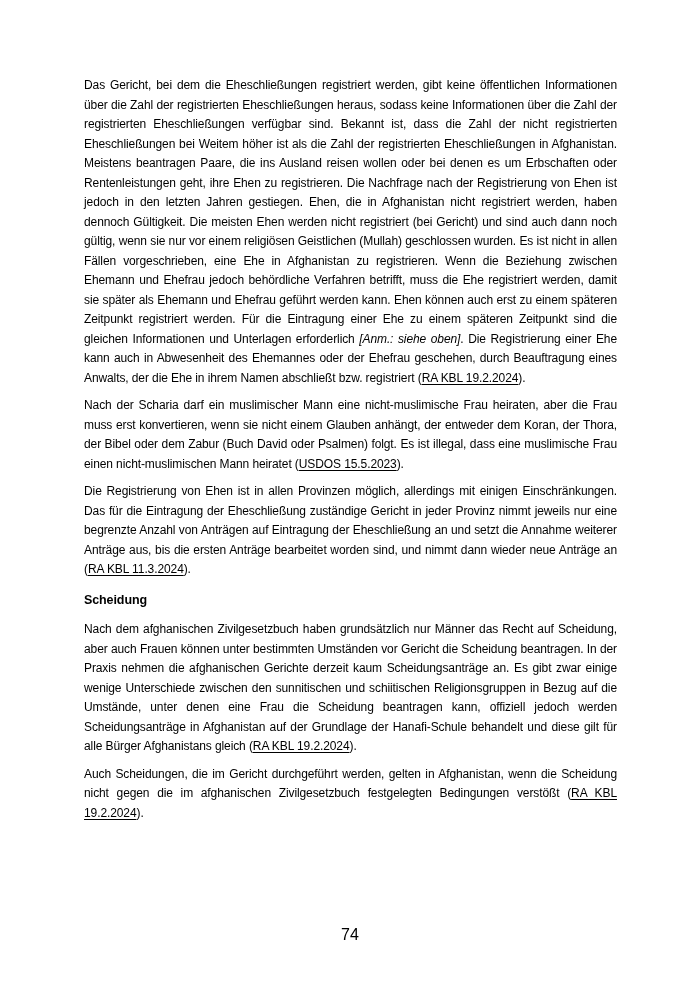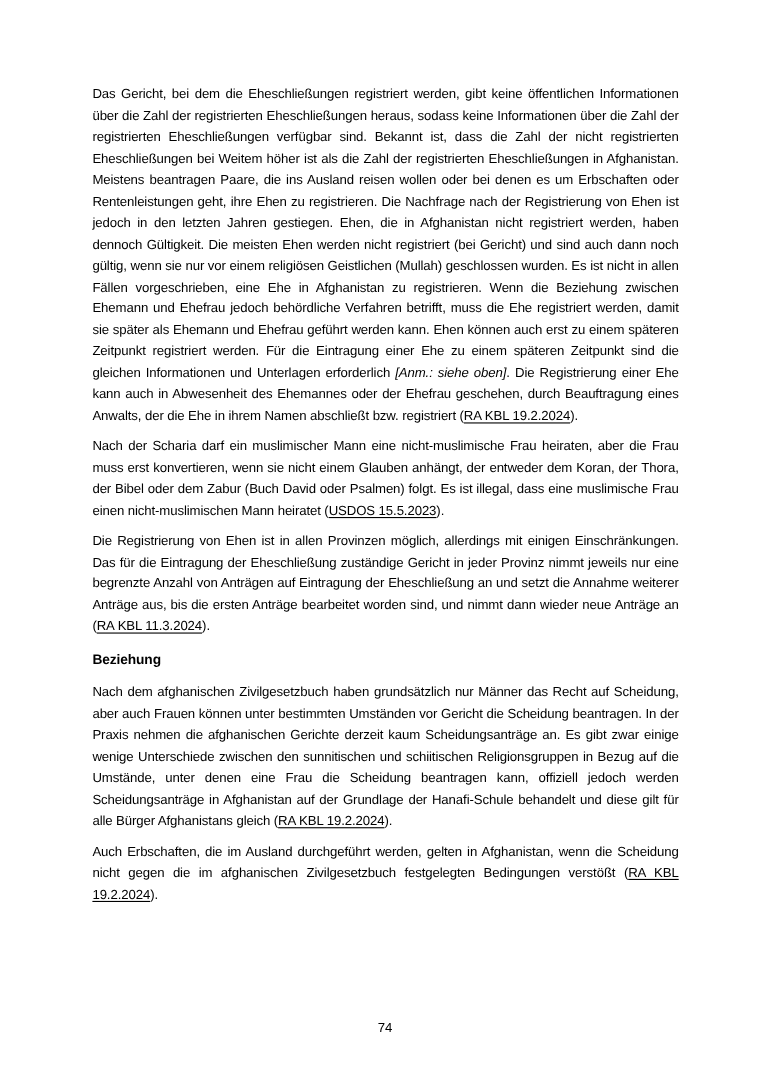--- a/index.html
+++ b/index.html
@@ -45,32 +45,32 @@
   }
   .text-run {
     font-style: normal;
   }
   .page-footer {
     position: absolute;
     left: 0;
     right: 0;
     bottom: 46px;
     text-align: center;
-    font-size: 12px;
+    font-size: 16px;
     letter-spacing: 0;
   }
 </style>
 </head>
 <body>
 
 <div class="page">
   <main class="content">
       <p class="para"><span class="text-run">Das Gericht, bei dem die Eheschließungen registriert werden, gibt keine öffentlichen Informationen über die Zahl der registrierten Eheschließungen heraus, sodass keine Informationen über die Zahl der registrierten Eheschließungen verfügbar sind. Bekannt ist, dass die Zahl der nicht registrierten Eheschließungen bei Weitem höher ist als die Zahl der registrierten Eheschließungen in Afghanistan. Meistens beantragen Paare, die ins Ausland reisen wollen oder bei denen es um Erbschaften oder Rentenleistungen geht, ihre Ehen zu registrieren. Die Nachfrage nach der Registrierung von Ehen ist jedoch in den letzten Jahren gestiegen. Ehen, die in Afghanistan nicht registriert werden, haben dennoch Gültigkeit. Die meisten Ehen werden nicht registriert (bei Gericht) und sind auch dann noch gültig, wenn sie nur vor einem religiösen Geistlichen (Mullah) geschlossen wurden. Es ist nicht in allen Fällen vorgeschrieben, eine Ehe in Afghanistan zu registrieren. Wenn die Beziehung zwischen Ehemann und Ehefrau jedoch behördliche Verfahren betrifft, muss die Ehe registriert werden, damit sie später als Ehemann und Ehefrau geführt werden kann. Ehen können auch erst zu einem späteren Zeitpunkt registriert werden. Für die Eintragung einer Ehe zu einem späteren Zeitpunkt sind die gleichen Informationen und Unterlagen erforderlich </span><em class="note">[Anm.: siehe oben]</em><span class="text-run">. Die Registrierung einer Ehe kann auch in Abwesenheit des Ehemannes oder der Ehefrau geschehen, durch Beauftragung eines Anwalts, der die Ehe in ihrem Namen abschließt bzw. registriert (</span><a class="ref-link">RA KBL 19.2.2024</a><span class="text-run">).</span></p>
       <p class="para"><span class="text-run">Nach der Scharia darf ein muslimischer Mann eine nicht-muslimische Frau heiraten, aber die Frau muss erst konvertieren, wenn sie nicht einem Glauben anhängt, der entweder dem Koran, der Thora, der Bibel oder dem Zabur (Buch David oder Psalmen) folgt. Es ist illegal, dass eine muslimische Frau einen nicht-muslimischen Mann heiratet (</span><a class="ref-link">USDOS 15.5.2023</a><span class="text-run">).</span></p>
       <p class="para"><span class="text-run">Die Registrierung von Ehen ist in allen Provinzen möglich, allerdings mit einigen Einschränkungen. Das für die Eintragung der Eheschließung zuständige Gericht in jeder Provinz nimmt jeweils nur eine begrenzte Anzahl von Anträgen auf Eintragung der Eheschließung an und setzt die Annahme weiterer Anträge aus, bis die ersten Anträge bearbeitet worden sind, und nimmt dann wieder neue Anträge an (</span><a class="ref-link">RA KBL 11.3.2024</a><span class="text-run">).</span></p>
-      <h2 class="heading">Beziehung</h2>
+      <h2 class="heading">Scheidung</h2>
       <p class="para"><span class="text-run">Nach dem afghanischen Zivilgesetzbuch haben grundsätzlich nur Männer das Recht auf Scheidung, aber auch Frauen können unter bestimmten Umständen vor Gericht die Scheidung beantragen. In der Praxis nehmen die afghanischen Gerichte derzeit kaum Scheidungsanträge an. Es gibt zwar einige wenige Unterschiede zwischen den sunnitischen und schiitischen Religionsgruppen in Bezug auf die Umstände, unter denen eine Frau die Scheidung beantragen kann, offiziell jedoch werden Scheidungsanträge in Afghanistan auf der Grundlage der Hanafi-Schule behandelt und diese gilt für alle Bürger Afghanistans gleich (</span><a class="ref-link">RA KBL 19.2.2024</a><span class="text-run">).</span></p>
-      <p class="para"><span class="text-run">Auch Erbschaften, die im Ausland durchgeführt werden, gelten in Afghanistan, wenn die Scheidung nicht gegen die im afghanischen Zivilgesetzbuch festgelegten Bedingungen verstößt (</span><a class="ref-link">RA KBL 19.2.2024</a><span class="text-run">).</span></p>
+      <p class="para"><span class="text-run">Auch Scheidungen, die im Gericht durchgeführt werden, gelten in Afghanistan, wenn die Scheidung nicht gegen die im afghanischen Zivilgesetzbuch festgelegten Bedingungen verstößt (</span><a class="ref-link">RA KBL 19.2.2024</a><span class="text-run">).</span></p>
     </main>
   <footer class="page-footer">
     <span>74</span>
   </footer>
 </div>
 
 </body></html>

